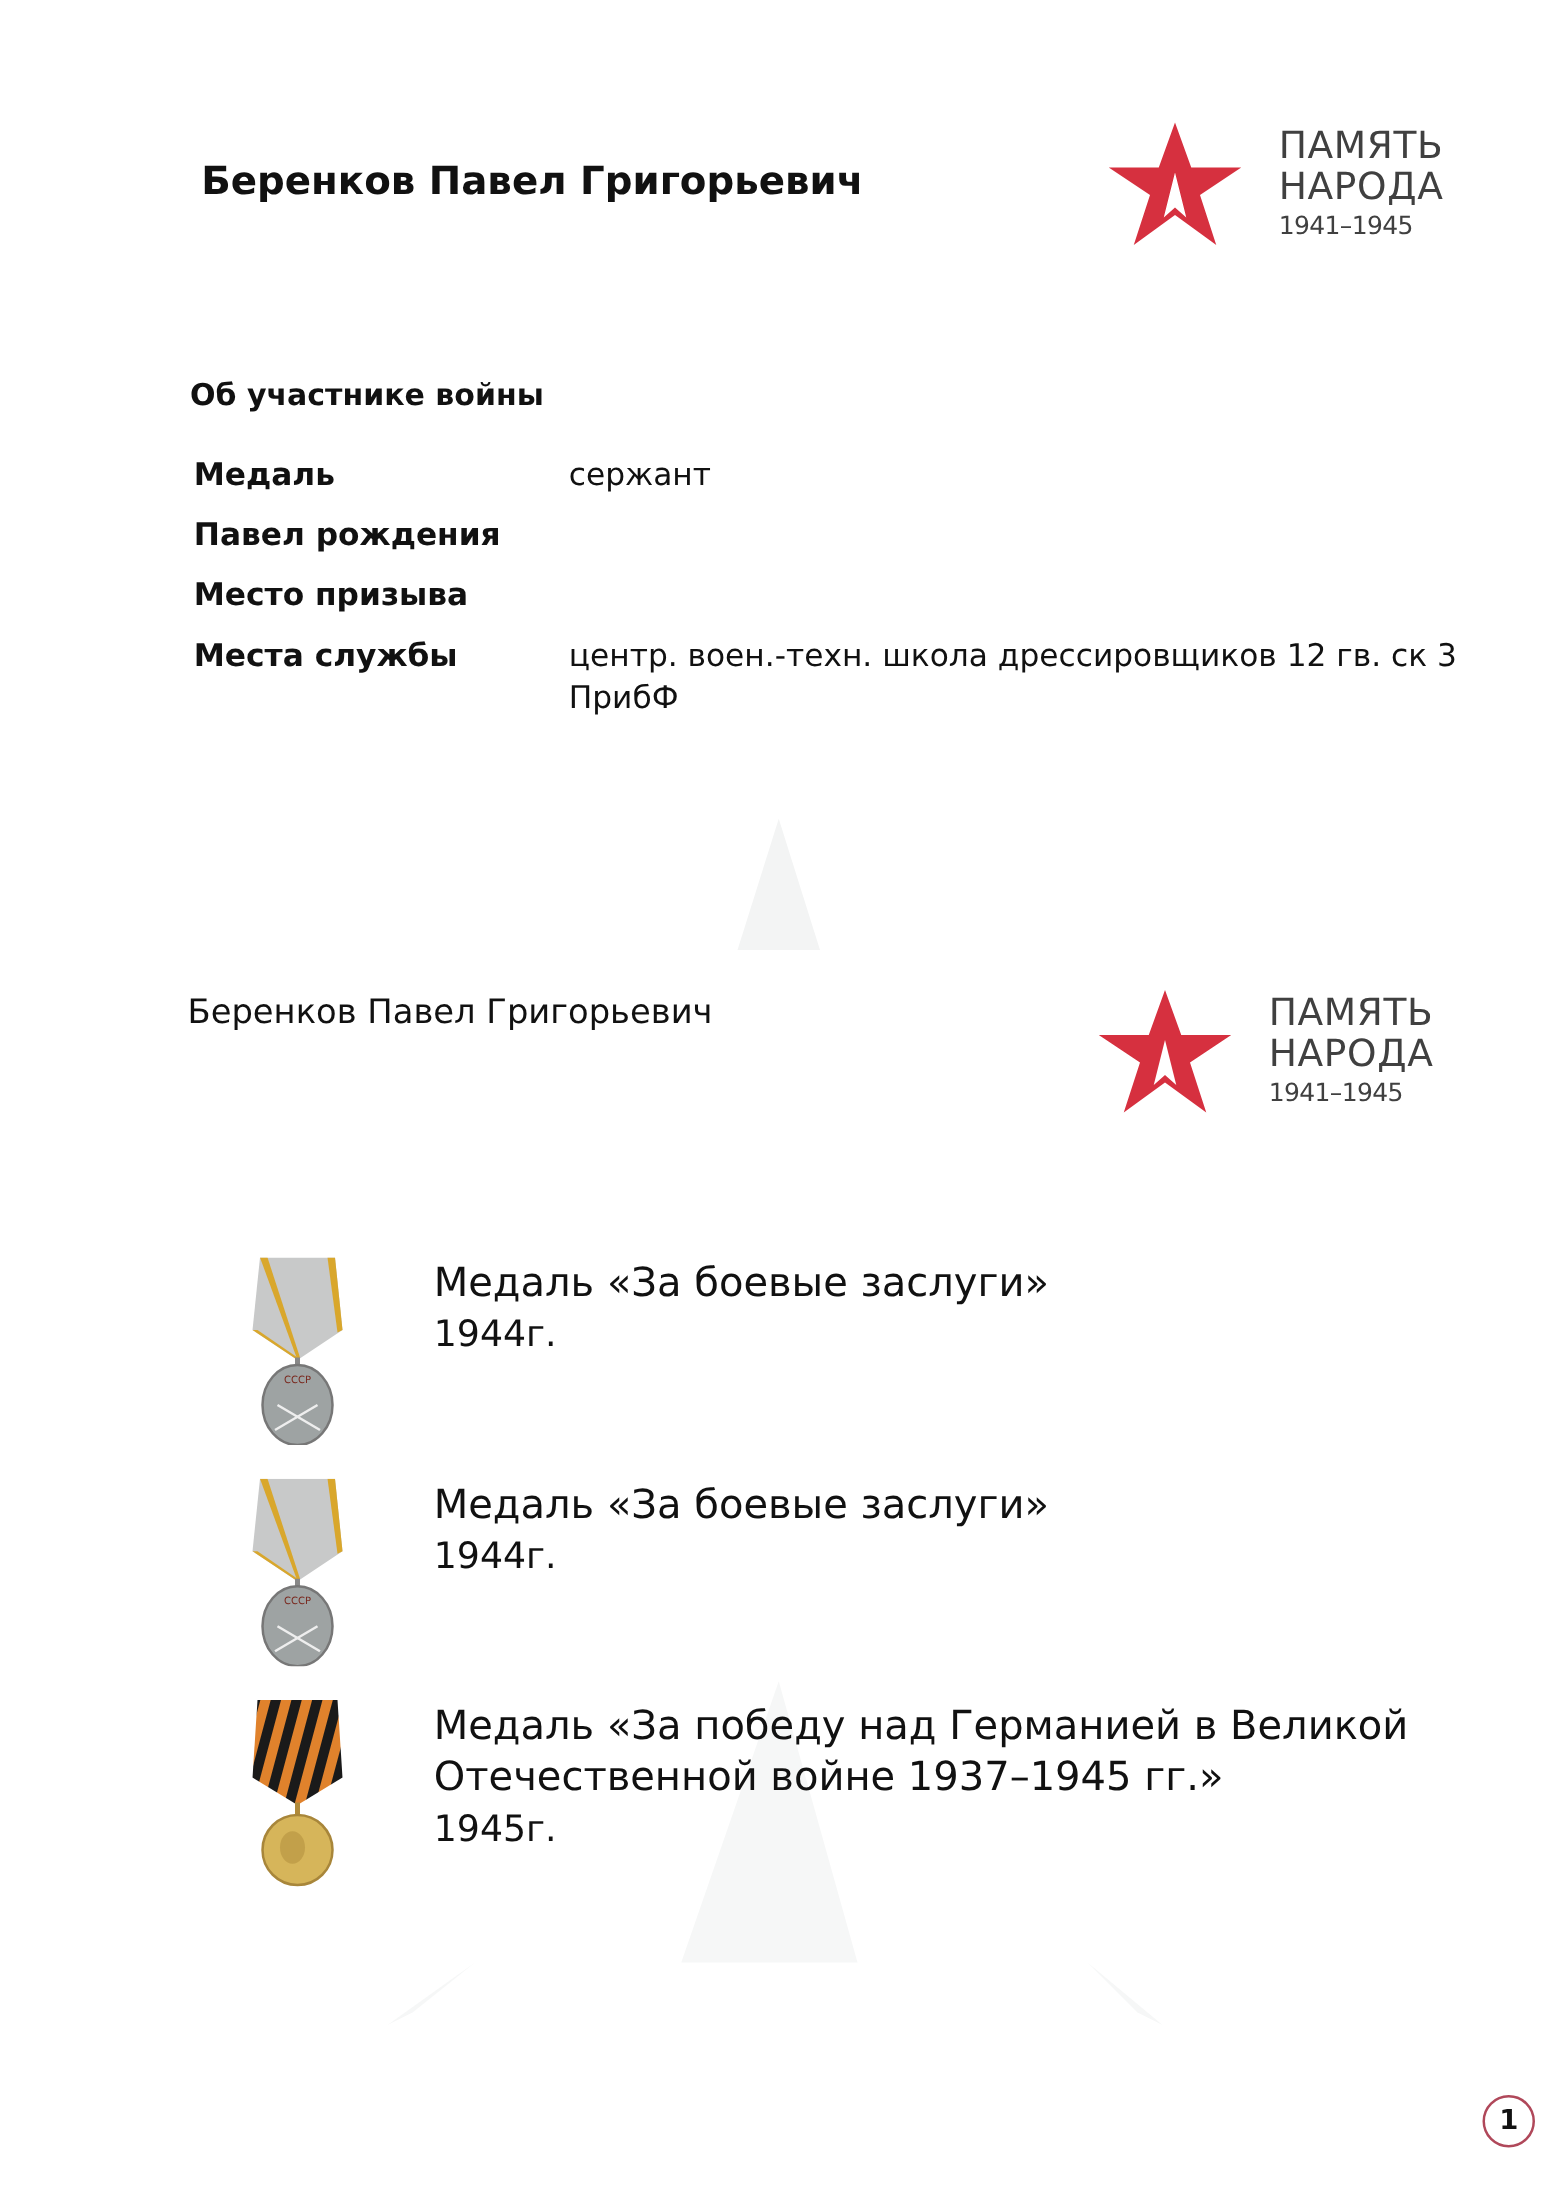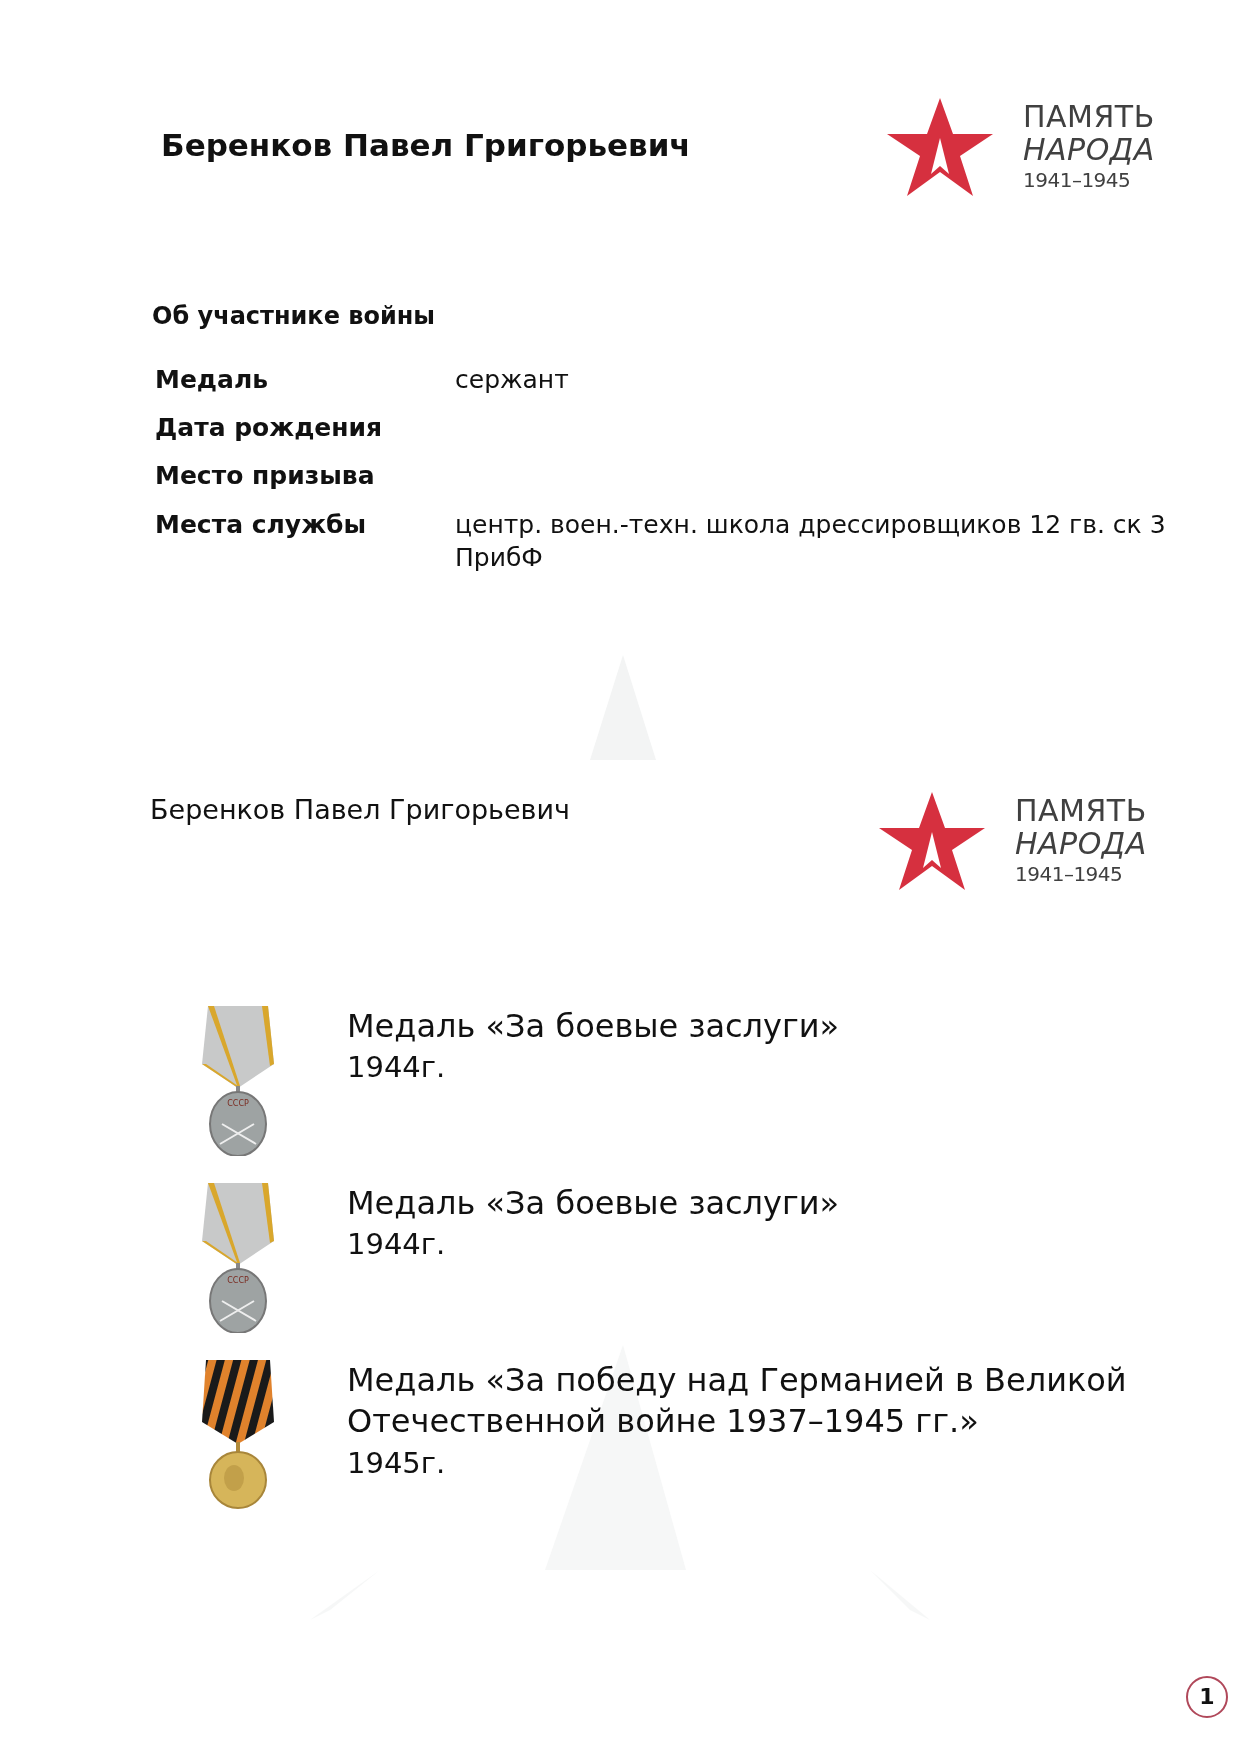--- a/index.html
+++ b/index.html
@@ -5,21 +5,21 @@
   html,body{margin:0;padding:0;background:#fff;}
   body{width:1241px;height:1754px;position:relative;overflow:hidden;font-family:"DejaVu Sans",sans-serif;color:#111;}
   .abs{position:absolute;}
   .watermark{position:absolute;left:0;top:0;width:1241px;height:1754px;z-index:0;}
   .content{position:absolute;left:0;top:0;width:1241px;height:1262px;z-index:1;margin-left:28px;}
   .title-main{left:133px;top:127px;font-size:31px;font-weight:bold;white-space:nowrap;}
   .logo{position:absolute;width:270px;height:104px;}
   .logo svg{position:absolute;left:0;top:0;}
   .logo-text{position:absolute;left:138px;top:6px;color:#404040;font-family:"DejaVu Sans",sans-serif;line-height:1;}
   .logo-line1,.logo-line2{font-size:30px;letter-spacing:0.5px;display:block;}
-  .logo-line2{margin-top:3px;font-style:italic;}
+  .logo-line2{margin-top:3px;}
   .logo-years{font-size:20px;display:block;margin-top:5px;letter-spacing:-0.5px;}
   .section-h{left:124px;top:302px;font-size:24px;font-weight:bold;}
   .row-label{position:absolute;left:127px;font-size:25px;font-weight:bold;white-space:nowrap;}
   .row-value{position:absolute;left:427px;font-size:25px;width:720px;line-height:33px;}
   .name2{left:122px;top:794px;font-size:27px;white-space:nowrap;}
   .awards-h{left:122px;top:855px;font-size:31px;font-weight:bold;white-space:nowrap;}
   .award{position:absolute;left:172px;width:950px;}
   .award-img{position:absolute;left:0;top:0;width:76px;height:150px;}
   .award-title{position:absolute;left:147px;top:0;font-size:32px;line-height:41px;width:800px;}
   .award-year{position:absolute;left:147px;font-size:29px;}
@@ -48,21 +48,21 @@
       <span class="logo-line2">НАРОДА</span>
       <span class="logo-years">1941–1945</span>
     </div>
   </div>
 
   <div class="abs section-h">Об участнике войны</div>
 
   <div class="row-label" style="top:365px;">Медаль</div>
   <div class="row-value" style="top:363px;">сержант</div>
 
-  <div class="row-label" style="top:413px;">Дата рождения</div>
+  <div class="row-label" style="top:413px;">Павел рождения</div>
 
   <div class="row-label" style="top:461px;">Место призыва</div>
 
   <div class="row-label" style="top:510px;">Места службы</div>
   <div class="row-value" style="top:508px;">центр. воен.-техн. школа дрессировщиков 12 гв. ск 3 ПрибФ</div>
 
   <div class="abs name2">Беренков Павел Григорьевич</div>
 
   <div class="logo" style="left:849px;top:790px;">
     <svg width="110" height="104" viewBox="0 0 110 104">

